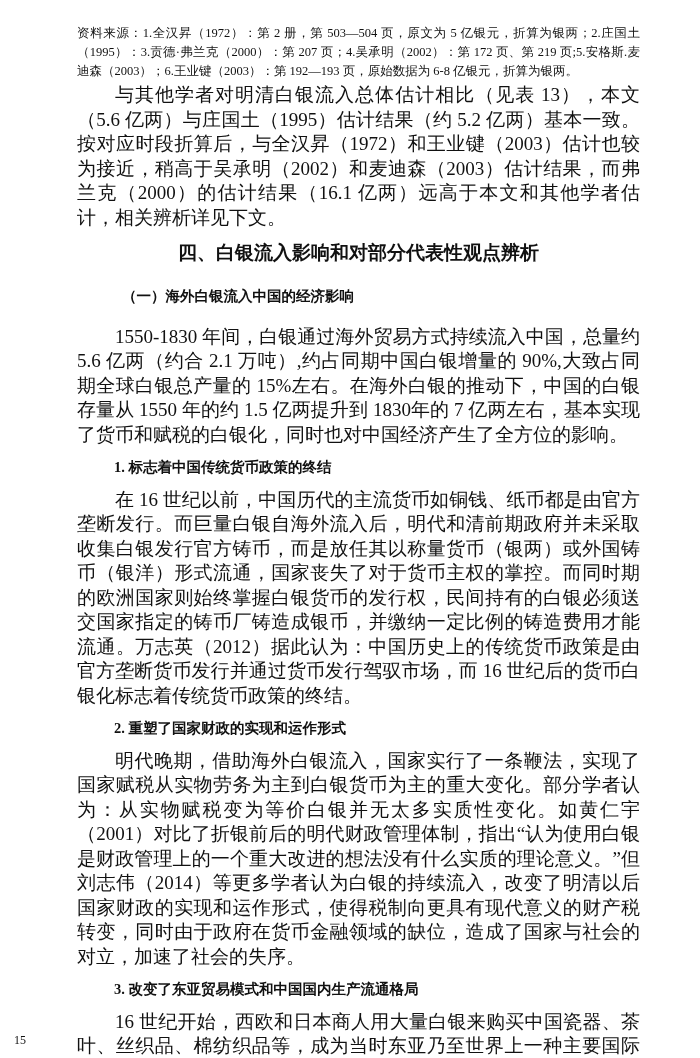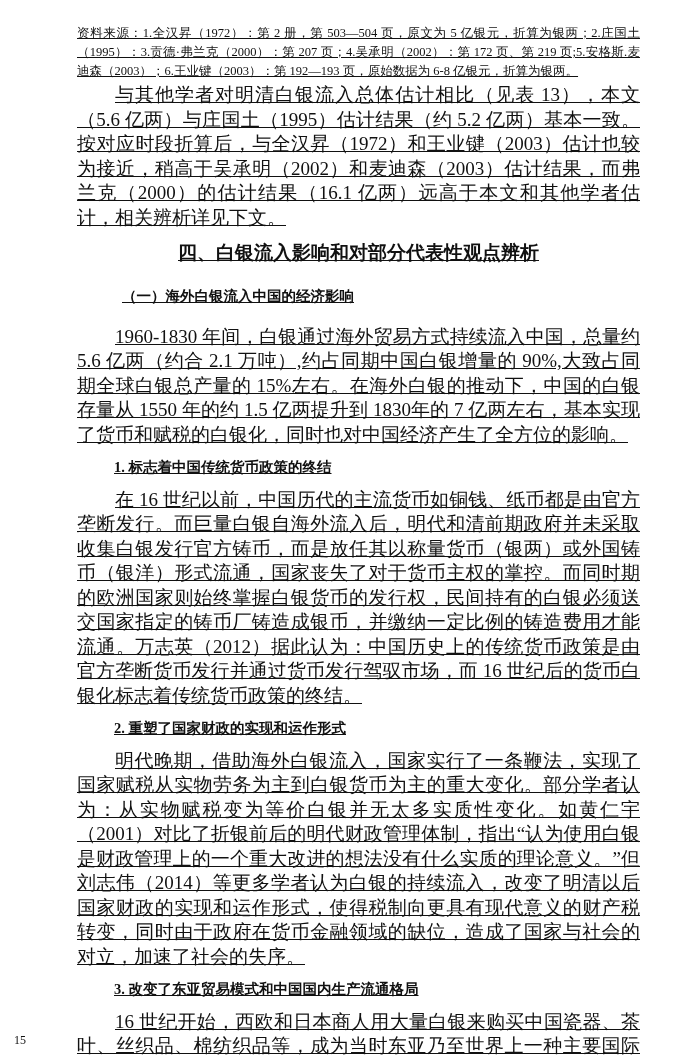--- a/index.html
+++ b/index.html
@@ -11,21 +11,20 @@
     position: relative;
     width: 672px;
     height: 1058px;
     margin: 0 auto;
     background: #ffffff;
     box-sizing: border-box;
     padding: 24px 46px 0 63px;
     font-family: "Liberation Serif", "DejaVu Serif", serif;
     color: #111111;
     overflow: hidden;
-    text-decoration: underline;
   }
   .note {
     margin: 0 0 2px 0;
     font-size: 12.5px;
     line-height: 19px;
     text-align: justify;
   }
   .para {
     margin: 0;
     font-size: 19px;
@@ -71,21 +70,21 @@
 <div class="page">
 
   <p class="note">资料来源：1.全汉昇（1972）：第 2 册，第 503—504 页，原文为 5 亿银元，折算为银两；2.庄国土（1995）：3.贡德·弗兰克（2000）：第 207 页；4.吴承明（2002）：第 172 页、第 219 页;5.安格斯.麦迪森（2003）；6.王业键（2003）：第 192—193 页，原始数据为 6-8 亿银元，折算为银两。</p>
 
   <p class="para">与其他学者对明清白银流入总体估计相比（见表 13），本文（5.6 亿两）与庄国土（1995）估计结果（约 5.2 亿两）基本一致。按对应时段折算后，与全汉昇（1972）和王业键（2003）估计也较为接近，稍高于吴承明（2002）和麦迪森（2003）估计结果，而弗兰克（2000）的估计结果（16.1 亿两）远高于本文和其他学者估计，相关辨析详见下文。</p>
 
   <h1 class="section-heading">四、白银流入影响和对部分代表性观点辨析</h1>
 
   <h2 class="subheading">（一）海外白银流入中国的经济影响</h2>
 
-  <p class="para">1960-1830 年间，白银通过海外贸易方式持续流入中国，总量约 5.6 亿两（约合 2.1 万吨）,约占同期中国白银增量的 90%,大致占同期全球白银总产量的 15%左右。在海外白银的推动下，中国的白银存量从 1550 年的约 1.5 亿两提升到 1830年的 7 亿两左右，基本实现了货币和赋税的白银化，同时也对中国经济产生了全方位的影响。</p>
+  <p class="para">1550-1830 年间，白银通过海外贸易方式持续流入中国，总量约 5.6 亿两（约合 2.1 万吨）,约占同期中国白银增量的 90%,大致占同期全球白银总产量的 15%左右。在海外白银的推动下，中国的白银存量从 1550 年的约 1.5 亿两提升到 1830年的 7 亿两左右，基本实现了货币和赋税的白银化，同时也对中国经济产生了全方位的影响。</p>
 
   <p class="item-heading">1.  标志着中国传统货币政策的终结</p>
 
   <p class="para">在 16 世纪以前，中国历代的主流货币如铜钱、纸币都是由官方垄断发行。而巨量白银自海外流入后，明代和清前期政府并未采取收集白银发行官方铸币，而是放任其以称量货币（银两）或外国铸币（银洋）形式流通，国家丧失了对于货币主权的掌控。而同时期的欧洲国家则始终掌握白银货币的发行权，民间持有的白银必须送交国家指定的铸币厂铸造成银币，并缴纳一定比例的铸造费用才能流通。万志英（2012）据此认为：中国历史上的传统货币政策是由官方垄断货币发行并通过货币发行驾驭市场，而 16 世纪后的货币白银化标志着传统货币政策的终结。</p>
 
   <p class="item-heading">2.  重塑了国家财政的实现和运作形式</p>
 
   <p class="para">明代晚期，借助海外白银流入，国家实行了一条鞭法，实现了国家赋税从实物劳务为主到白银货币为主的重大变化。部分学者认为：从实物赋税变为等价白银并无太多实质性变化。如黄仁宇（2001）对比了折银前后的明代财政管理体制，指出“认为使用白银是财政管理上的一个重大改进的想法没有什么实质的理论意义。”但刘志伟（2014）等更多学者认为白银的持续流入，改变了明清以后国家财政的实现和运作形式，使得税制向更具有现代意义的财产税转变，同时由于政府在货币金融领域的缺位，造成了国家与社会的对立，加速了社会的失序。</p>
 
   <p class="item-heading">3.  改变了东亚贸易模式和中国国内生产流通格局</p>

